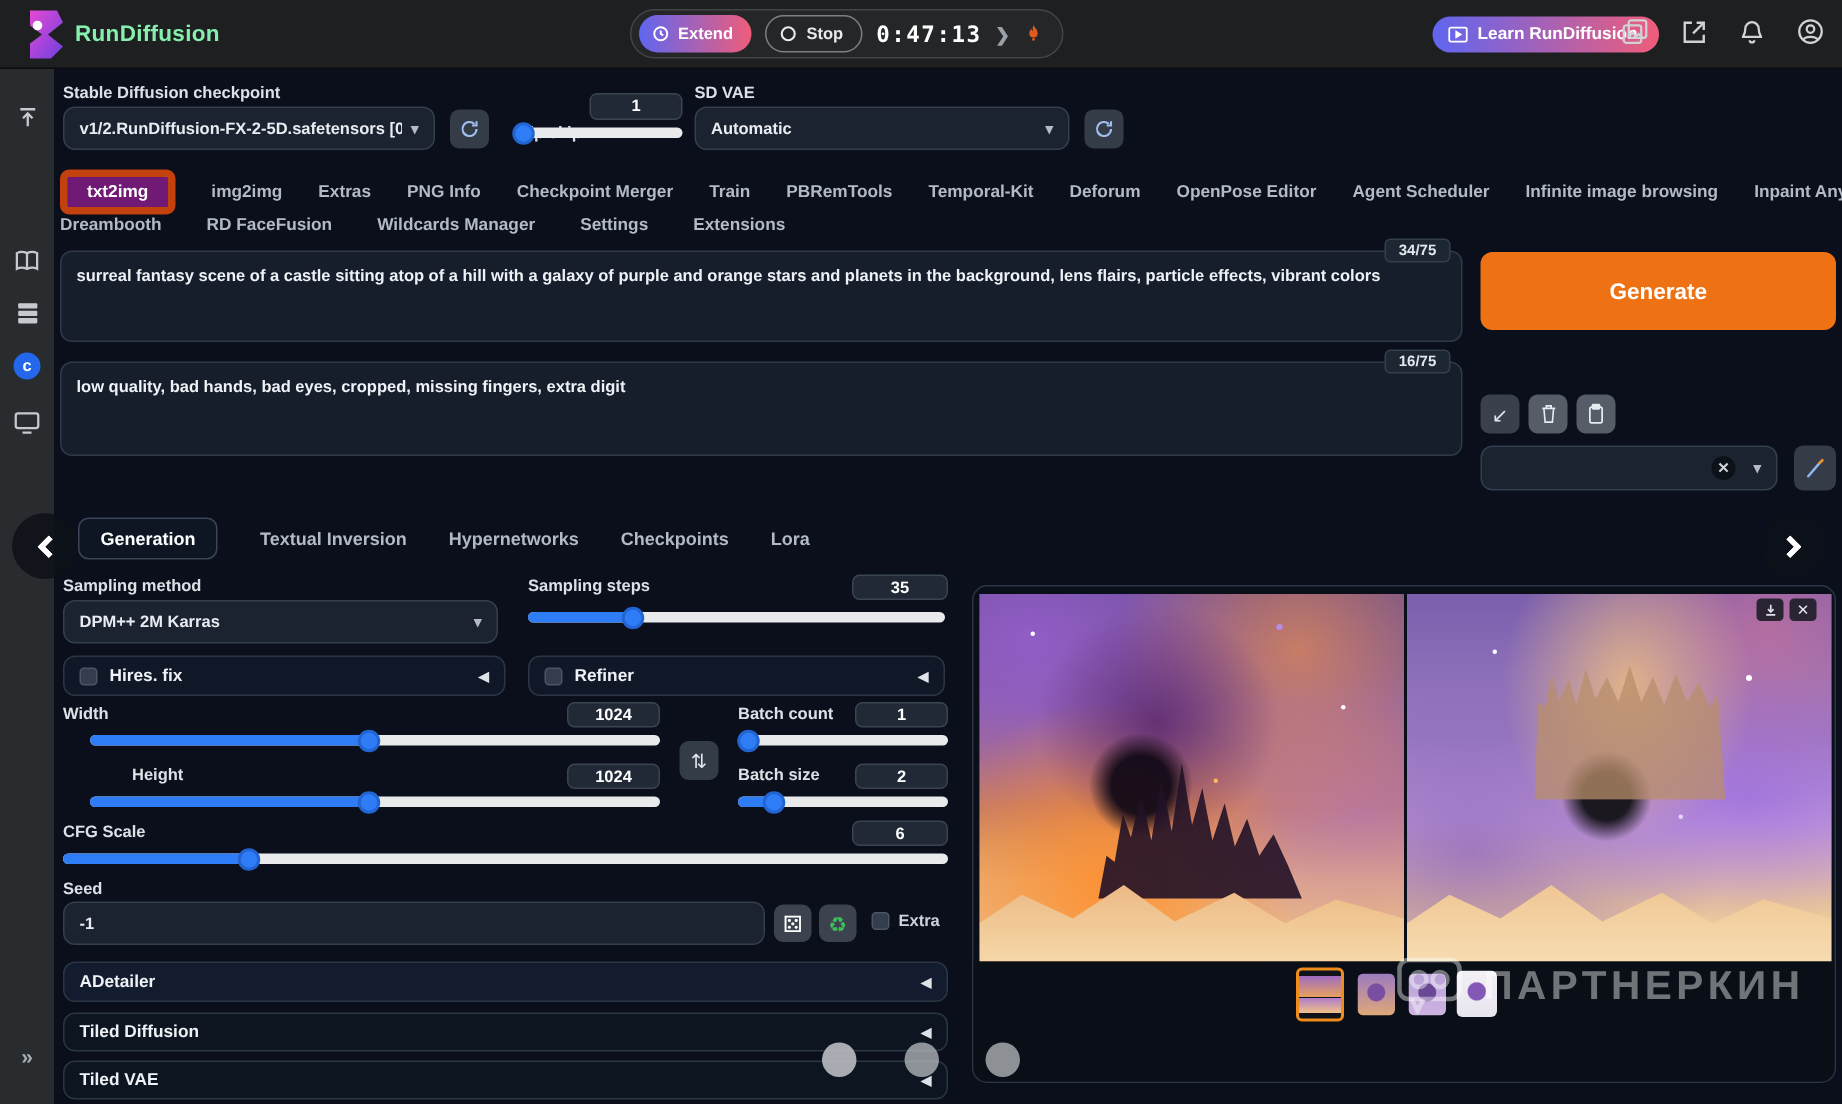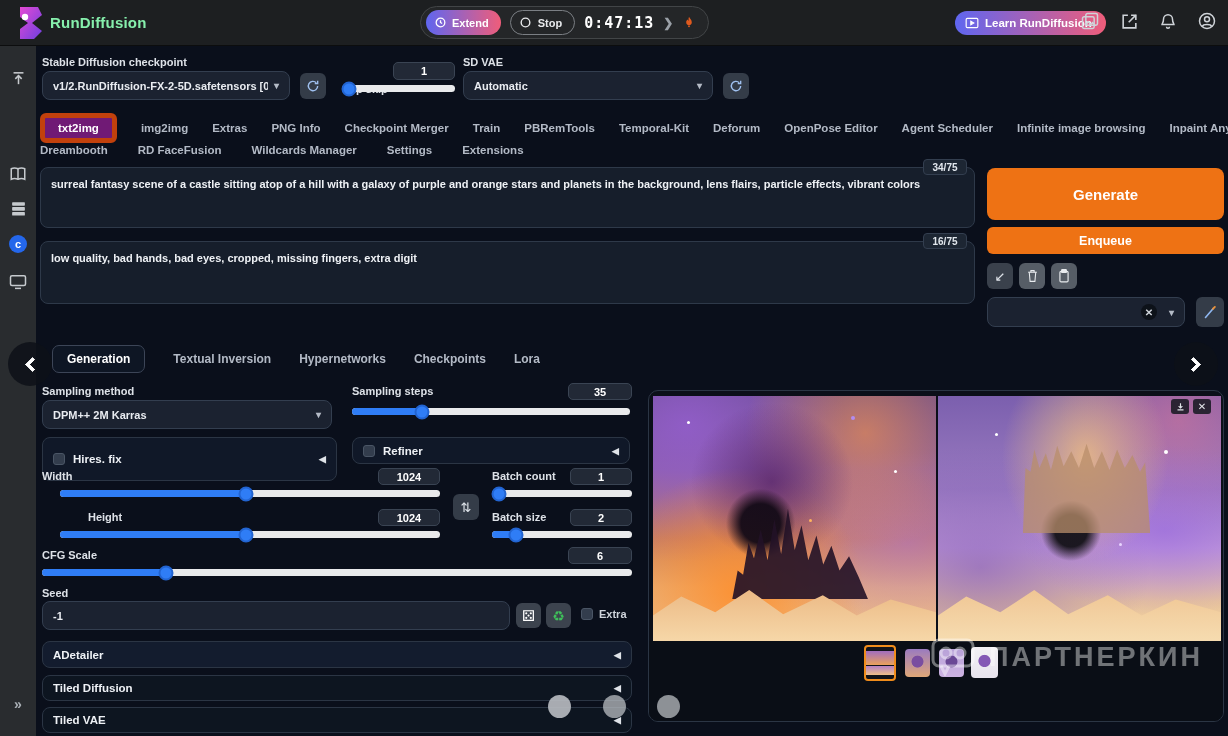--- a/index.html
+++ b/index.html
@@ -299,21 +299,20 @@
     <button class="tab">Extensions</button>
   </div>
 
   <div class="cnt" style="left:923px; top:159px;">34/75</div>
   <textarea class="ta" style="left: 40px; top: 167px; width: 935px; height: 61px;">surreal fantasy scene of a castle sitting atop of a hill with a galaxy of purple and orange stars and planets in the background, lens flairs, particle effects, vibrant colors</textarea>
 
   <div class="cnt" style="left:923px; top:233px;">16/75</div>
   <textarea class="ta" style="left: 40px; top: 241px; width: 935px; height: 63px;">low quality, bad hands, bad eyes, cropped, missing fingers, extra digit</textarea>
 
   <button class="gen-btn">Generate</button>
-  <button class="enq-btn">Enqueue</button>
 
   <button class="sqbtn" style="left:987px; top:263px; width:26px; height:26px; background:#3a414c; font-size:13px;">
     <span>↙</span>
   </button>
   <button class="sqbtn" style="left:1019px; top:263px; width:26px; height:26px; background:#565d66;">
     <svg width="13" height="14" viewBox="0 0 24 26" fill="none" stroke="#e8ebee" stroke-width="2">
       <path d="M4 6h16"></path>
         <path d="M9 6V3h6v3"></path>
         <path d="M6 6l1.5 17h9L18 6"></path>
       </svg>
@@ -353,21 +352,21 @@
     <span class="caret">▾</span>
   </div>
 
   <div class="lbl" style="left:352px; top:385px;">Sampling steps</div>
   <input class="numbox" style="left: 568px; top: 383px; width: 64px; height: 17px;" value="35">
   <div class="slider" style="left:352px; top:408px; width:278px;">
     <div class="fill" style="width:25%;"></div>
     <div class="knob" style="left:25%;"></div>
   </div>
 
-  <div class="acc" style="left:42px; top:437px; width:295px; height:44px;">
+  <div class="acc" style="left:42px; top:437px; width:295px; height:27px;">
     <span class="chk"></span>
     <span>Hires. fix</span>
     <span class="arr">◀</span>
   </div>
   <div class="acc" style="left:352px; top:437px; width:278px; height:27px;">
     <span class="chk"></span>
     <span>Refiner</span>
     <span class="arr">◀</span>
   </div>
 

